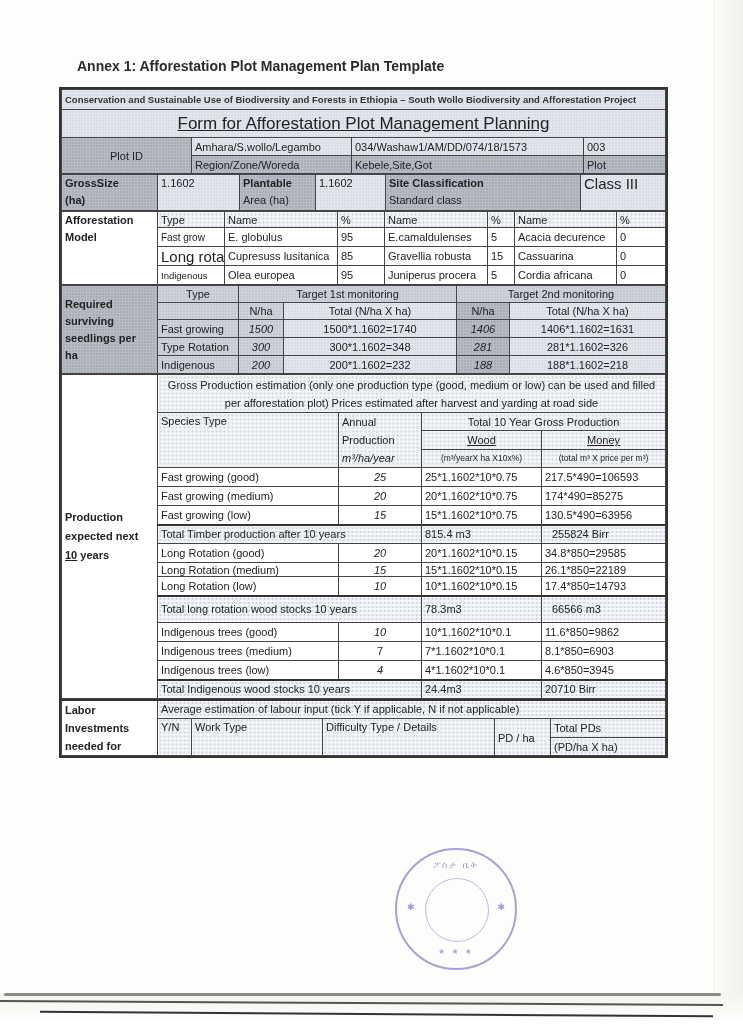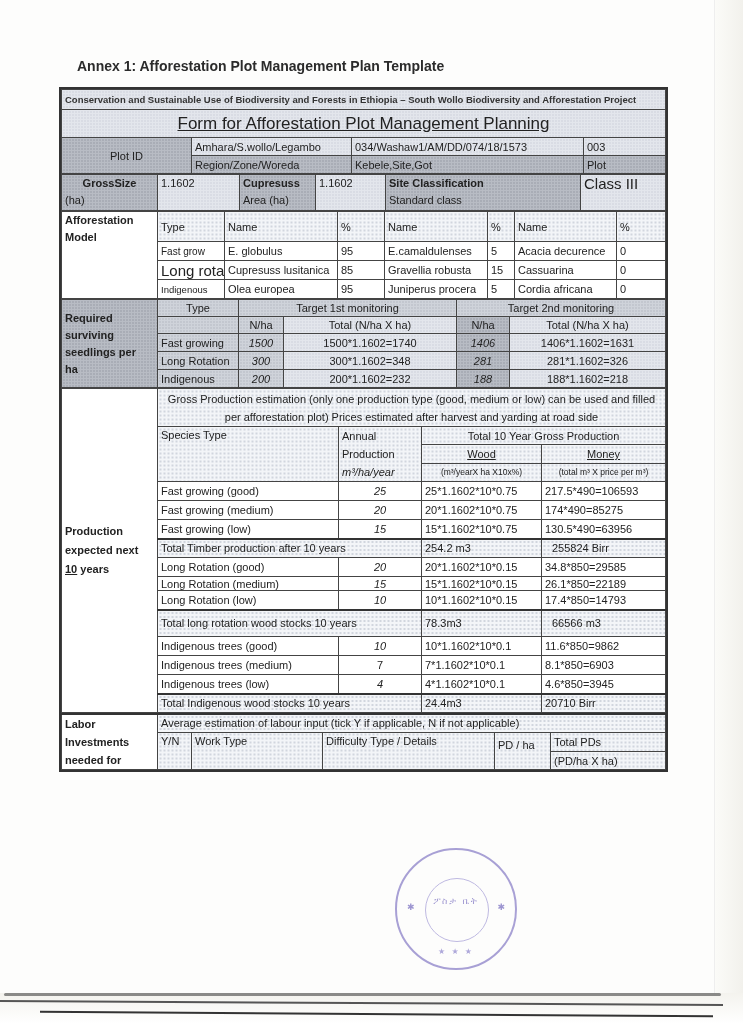--- a/index.html
+++ b/index.html
@@ -43,21 +43,21 @@
   .u { text-decoration:underline; }
   .wrap { white-space:normal; line-height:17px; }
 
   .project-row td { height:19px; font-size:9.5px; font-weight:bold; color:#333; }
   .formtitle-row td { height:27px; font-size:17px; text-align:center; }
   .small { font-size:8px; }
 
   .stamp { position:absolute; left:395px; top:848px; width:122px; height:122px; border-radius:50%;
     border:2px solid #8c82c8; box-sizing:border-box; opacity:0.75; }
   .stamp .inner { position:absolute; left:28px; top:28px; width:62px; height:62px; border-radius:50%; border:1.5px solid #a9a2d8; }
-  .stamp .txt { position:absolute; left:0; right:0; top:10px; text-align:center; font-size:9px; color:#7d73c2; letter-spacing:2px;margin-top:36px; }
+  .stamp .txt { position:absolute; left:0; right:0; top:10px; text-align:center; font-size:9px; color:#7d73c2; letter-spacing:2px; }
   .stamp .txt2 { position:absolute; left:0; right:0; bottom:12px; text-align:center; font-size:8px; color:#948ccf; letter-spacing:2px; }
   .stamp .star-l { position:absolute; left:10px; top:52px; font-size:9px; color:#7d73c2; }
   .stamp .star-r { position:absolute; right:10px; top:52px; font-size:9px; color:#7d73c2; }
 </style>
 </head>
 <body>
 
 <div class="page-edge-right"></div>
 <div class="page-edge-bottom">
     <div class="l1"></div>
@@ -102,29 +102,29 @@
         <col style="width:96px">
         <col style="width:82px">
         <col style="width:76px">
         <col style="width:70px">
         <col style="width:195px">
         <col>
       </colgroup>
     <tbody>
     <tr style="height:36px">
       <td class="dotsdark b wrap" style="vertical-align:top">
-        <div style="display:flex;justify-content:center">
+        <div style="display:flex;justify-content:flex-start">
               <span>Gross</span>
               <span>Size</span>
             </div>
-        <div style="font-weight:normal">(ha)</div>
+        <div style="font-weight:bold">(ha)</div>
       </td>
       <td class="dots" style="vertical-align:top;padding-top:2px">1.1602</td>
       <td class="dotsdark wrap" style="vertical-align:top">
-        <div class="b">Cupresuss</div>
+        <div class="b">Plantable</div>
         <div>Area (ha)</div>
       </td>
       <td class="dots" style="vertical-align:top;padding-top:2px">1.1602</td>
       <td class="dotsdark wrap" style="vertical-align:top">
         <div class="b">Site Classification</div>
         <div>Standard class</div>
       </td>
       <td class="dots" style="vertical-align:top;font-size:15px">Class III</td>
     </tr>
   </tbody>
@@ -135,21 +135,21 @@
         <col style="width:96px">
         <col style="width:67px">
         <col style="width:113px">
         <col style="width:47px">
         <col style="width:103px">
         <col style="width:27px">
         <col style="width:102px">
         <col>
       </colgroup>
     <tbody>
-        <tr style="height:30px">
+        <tr style="height:16px">
       <td rowspan="4" class="plain b wrap" style="vertical-align:top">
         <div>Afforestation</div>
         <div>Model</div>
       </td>
       <td class="lightdots">Type</td>
       <td class="lightdots">Name</td>
       <td class="lightdots">%</td>
       <td class="lightdots">Name</td>
       <td class="lightdots">%</td>
       <td class="lightdots">Name</td>
@@ -214,21 +214,21 @@
       <td class="dots c">Total (N/ha X ha)</td>
     </tr>
     <tr style="height:18px">
       <td class="dotsmid">Fast growing</td>
       <td class="dotsmid c i">1500</td>
       <td class="dots c">1500*1.1602=1740</td>
       <td class="dotsdark c i">1406</td>
       <td class="dots c">1406*1.1602=1631</td>
     </tr>
     <tr style="height:18px">
-      <td class="dotsmid">Long Rotation</td>
+      <td class="dotsmid">Type Rotation</td>
       <td class="dotsmid c i">300</td>
       <td class="dots c">300*1.1602=348</td>
       <td class="dotsdark c i">281</td>
       <td class="dots c">281*1.1602=326</td>
     </tr>
     <tr style="height:18px">
       <td class="dotsmid">Indigenous</td>
       <td class="dotsmid c i">200</td>
       <td class="dots c">200*1.1602=232</td>
       <td class="dotsdark c i">188</td>
@@ -288,21 +288,21 @@
       <td class="plain">174*490=85275</td>
     </tr>
     <tr style="height:19px">
       <td class="plain">Fast growing (low)</td>
       <td class="plain c i">15</td>
       <td class="plain">15*1.1602*10*0.75</td>
       <td class="plain">130.5*490=63956</td>
     </tr>
     <tr style="height:19px">
       <td colspan="2" class="lightdots" style="border-top:2px solid #333">Total Timber production after 10 years</td>
-      <td class="lightdots" style="border-top:2px solid #333">254.2 m3</td>
+      <td class="lightdots" style="border-top:2px solid #333">815.4 m3</td>
       <td class="lightdots" style="border-top:2px solid #333;padding-left:10px">255824 Birr</td>
     </tr>
 
     <tr style="height:19px">
       <td class="plain">Long Rotation (good)</td>
       <td class="plain c i">20</td>
       <td class="plain">20*1.1602*10*0.15</td>
       <td class="plain">34.8*850=29585</td>
     </tr>
     <tr style="height:14px">
@@ -364,21 +364,21 @@
         <div>Labor</div>
         <div>Investments</div>
         <div>needed for</div>
       </td>
       <td colspan="5" class="lightdots">Average estimation of labour input (tick Y if applicable, N if not applicable)</td>
     </tr>
     <tr style="height:18px">
       <td rowspan="2" class="lightdots" style="vertical-align:top;padding-top:2px">Y/N</td>
       <td rowspan="2" class="lightdots" style="vertical-align:top;padding-top:2px">Work Type</td>
       <td rowspan="2" class="lightdots" style="vertical-align:top;padding-top:2px">Difficulty Type / Details</td>
-      <td rowspan="2" class="lightdots" style="vertical-align:top;padding-top:6px">PD / ha</td>
+      <td rowspan="2" class="lightdots" style="vertical-align:top;padding-top:13px">PD / ha</td>
       <td class="lightdots">Total PDs</td>
     </tr>
     <tr style="height:18px">
       <td class="lightdots">(PD/ha X ha)</td>
     </tr>
   </tbody>
     </table>
 </div>
 
 <div class="stamp">

